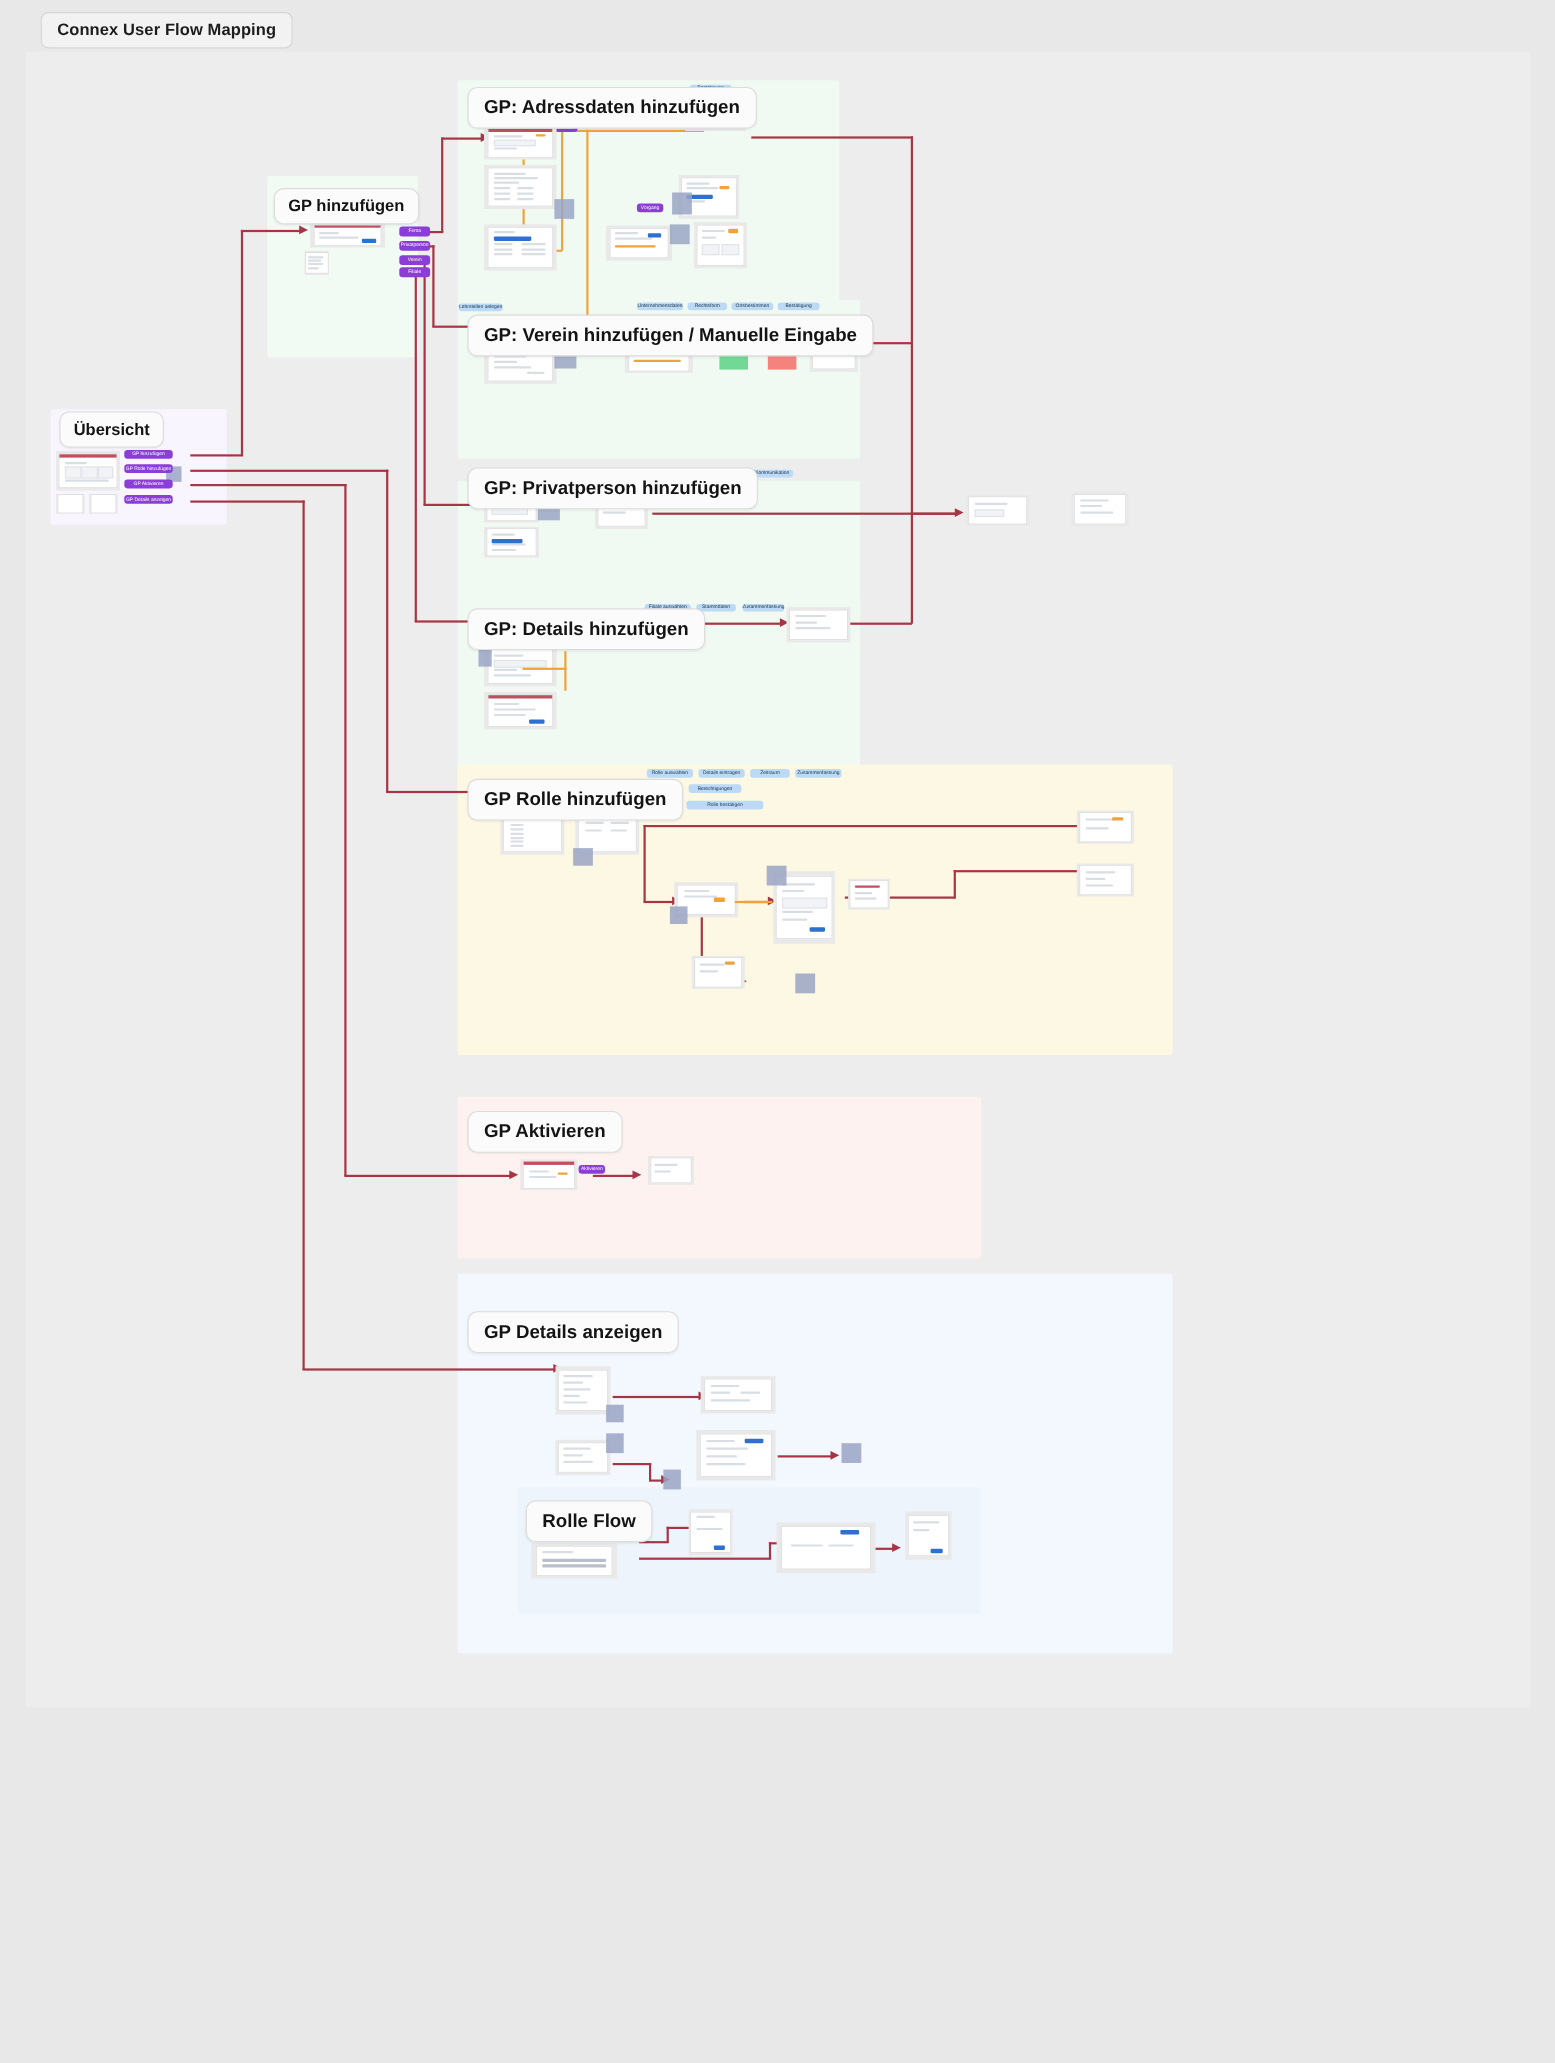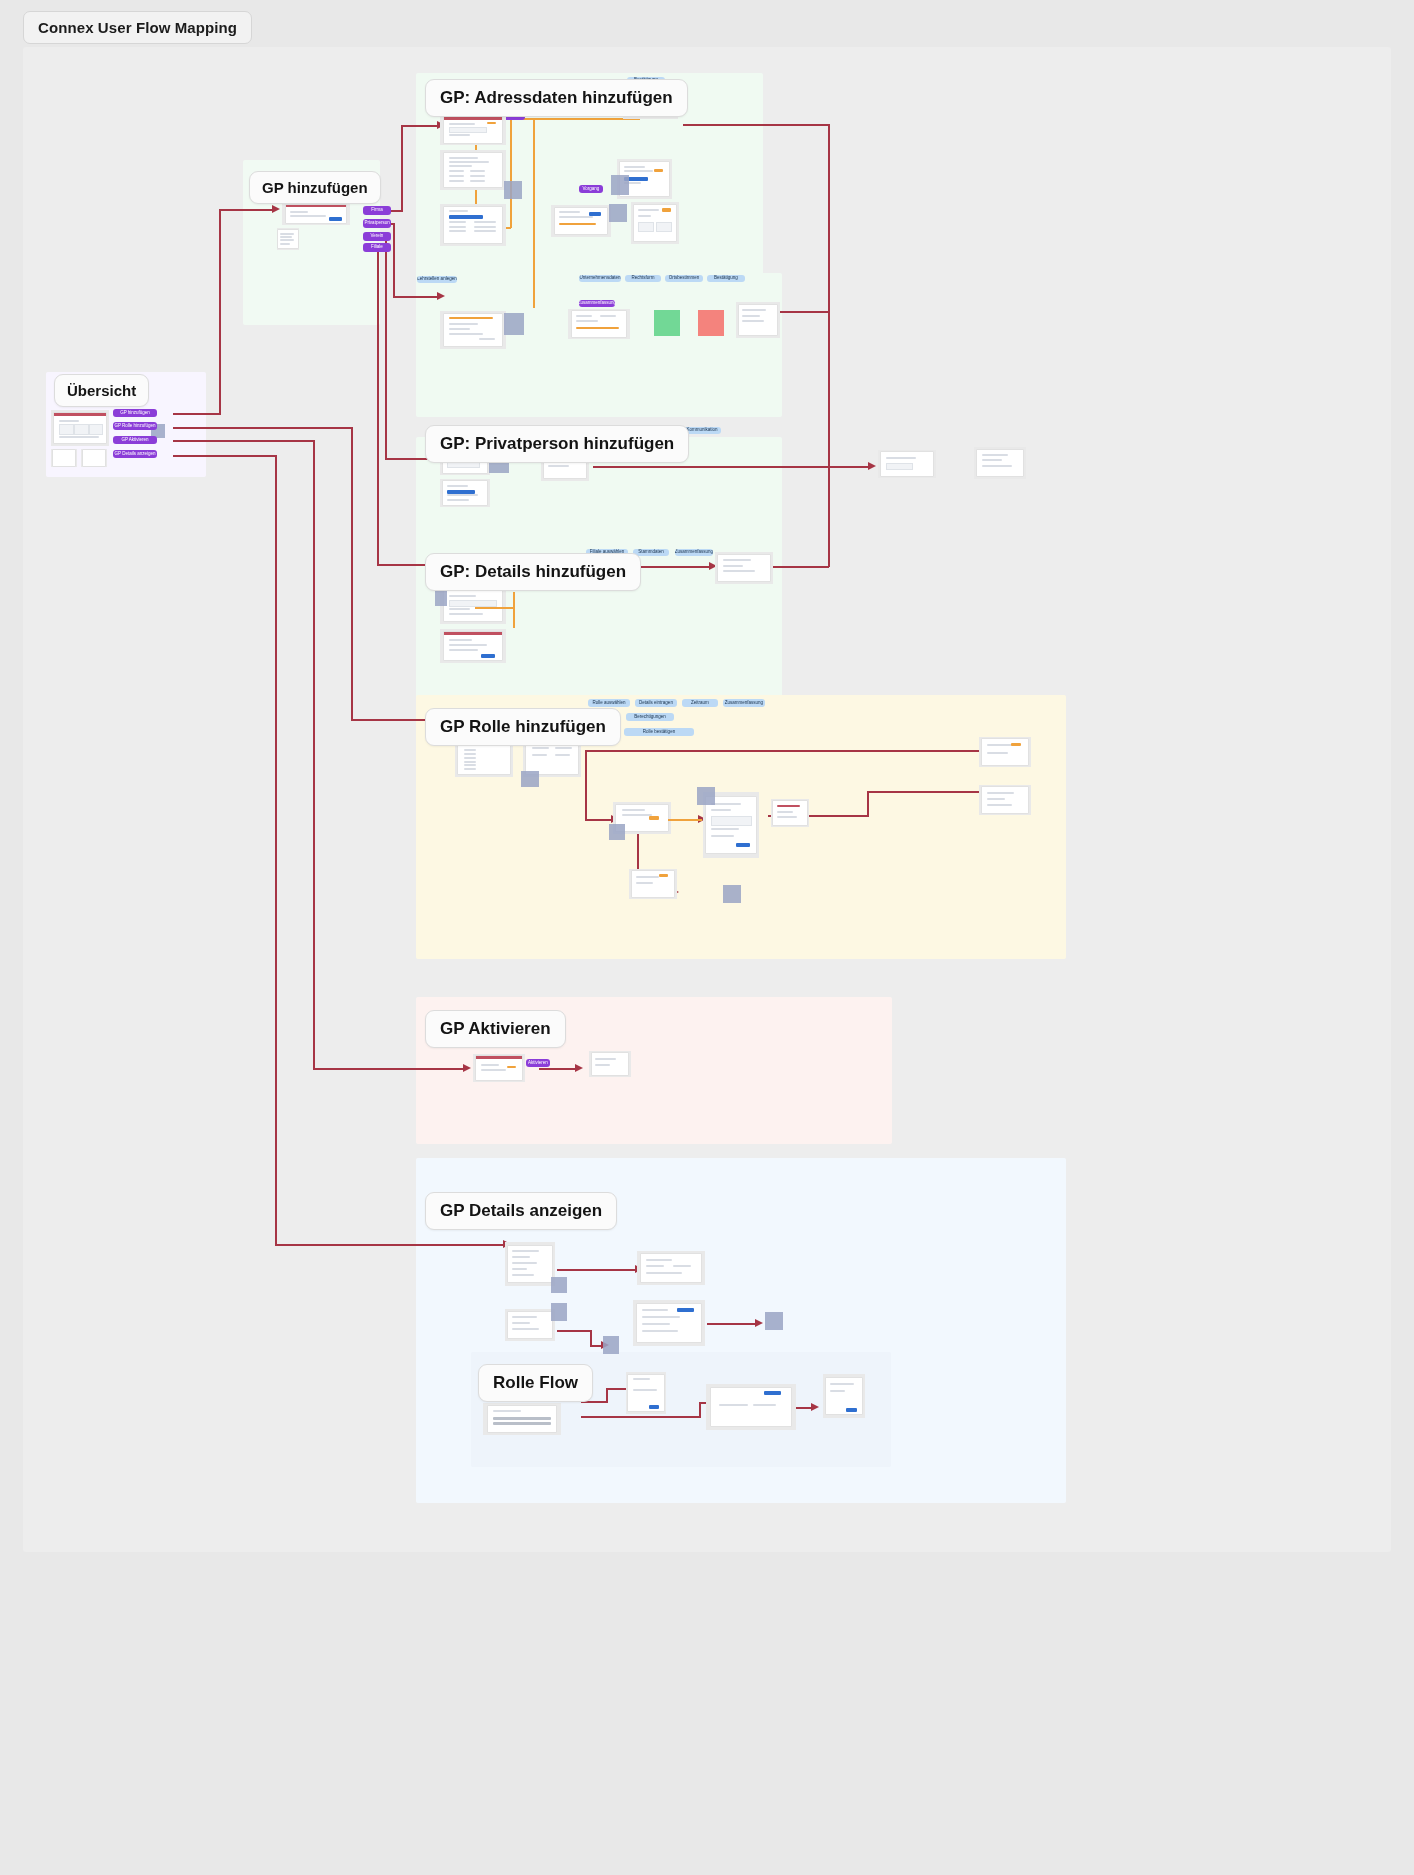--- a/index.html
+++ b/index.html
@@ -1,20 +1,20 @@
 <!DOCTYPE html>
 <html><head>
 <meta charset="utf-8">
 <style>
   html,body{margin:0;padding:0;background:#e8e8e8;}
   body{font-family:"Liberation Sans",sans-serif;-webkit-font-smoothing:antialiased;}
   #board{position:relative;width:1414px;height:1875px;background:#e8e8e8;overflow:hidden;}
 
   
-  .filechip{position:absolute;left:23px;top:11px;background:#f2f2f2;border:1px solid #d6d6d6;
+  .filechip{position:absolute;left:37px;top:11px;background:#f2f2f2;border:1px solid #d6d6d6;
     border-radius:7px;padding:7px 14px;font-size:15px;font-weight:700;color:#1c1c1c;letter-spacing:.1px;}
 
   
   .canvas{position:absolute;left:23px;top:47px;width:1368px;height:1505px;background:#ededed;border-radius:3px;}
 
   
   .frame{position:absolute;border-radius:2px;}
   .frame-title{position:absolute;background:#fbfbfb;border:1px solid #dcdcdc;border-radius:9px;
     padding:8px 14px;font-size:17px;font-weight:700;color:#141414;white-space:nowrap;z-index:40;
     box-shadow:0 1px 2px rgba(0,0,0,.05);}
@@ -297,20 +297,21 @@
       <div class="win">
           <div class="ln" style="left:8%;top:10%;width:44%;"></div>
         <div class="ln" style="left:8%;top:24%;width:60%;"></div>
         <div class="blu" style="left:8%;top:44%;width:50%;"></div>
         <div class="ln" style="left:8%;top:60%;width:34%;"></div>
         <div class="org" style="left:70%;top:20%;width:18%;height:10%;"></div>
         </div>
     </div>
     <div class="shadowcard" style="left:588px;top:128px;width:18px;height:20px;"></div>
 
+    <div class="frame-title" style="left:402px;top:239px;">GP: Verein hinzufügen / Manuelle Eingabe</div>
     <div class="chip blue" style="left:394px;top:229px;width:40px;height:7px;">Lehrstellen anlegen</div>
     <div class="chip blue" style="left:556px;top:228px;width:42px;height:7px;">Unternehmensdaten</div>
     <div class="chip blue" style="left:602px;top:228px;width:36px;height:7px;">Rechtsform</div>
     <div class="chip blue" style="left:642px;top:228px;width:38px;height:7px;">Ortsbestimmen</div>
     <div class="chip blue" style="left:684px;top:228px;width:38px;height:7px;">Bestätigung</div>
     <div class="chip purple" style="left:556px;top:253px;width:36px;height:7px;">Zusammenfassung</div>
 
     <div class="thumb" style="left:417px;top:264px;width:66px;height:38px;">
       <div class="win">
           <div class="org" style="left:8%;top:8%;width:76%;height:8%;"></div>

